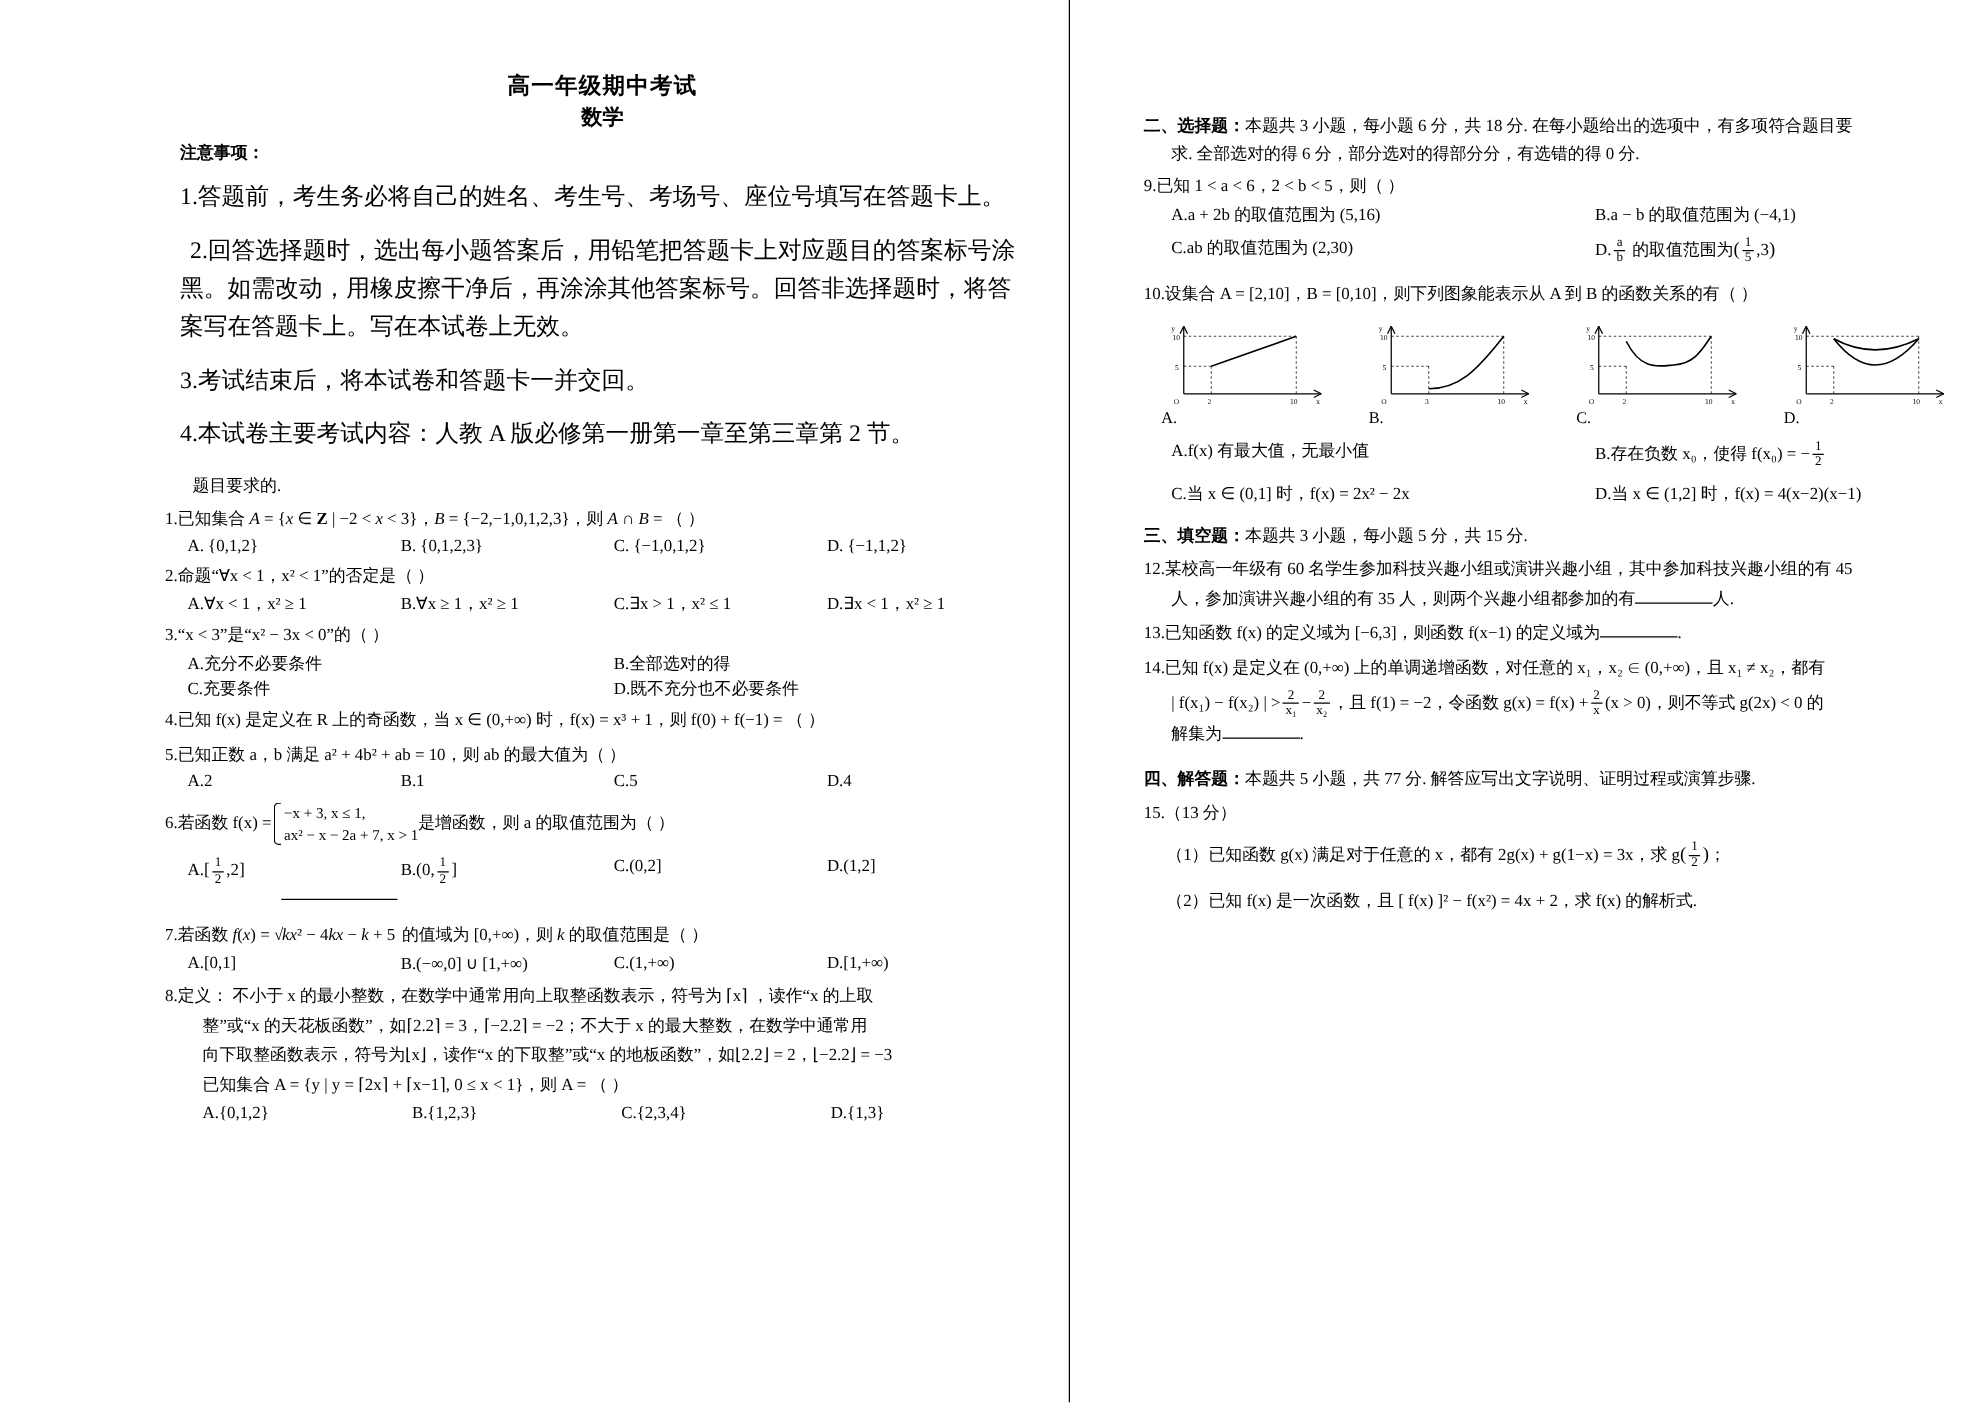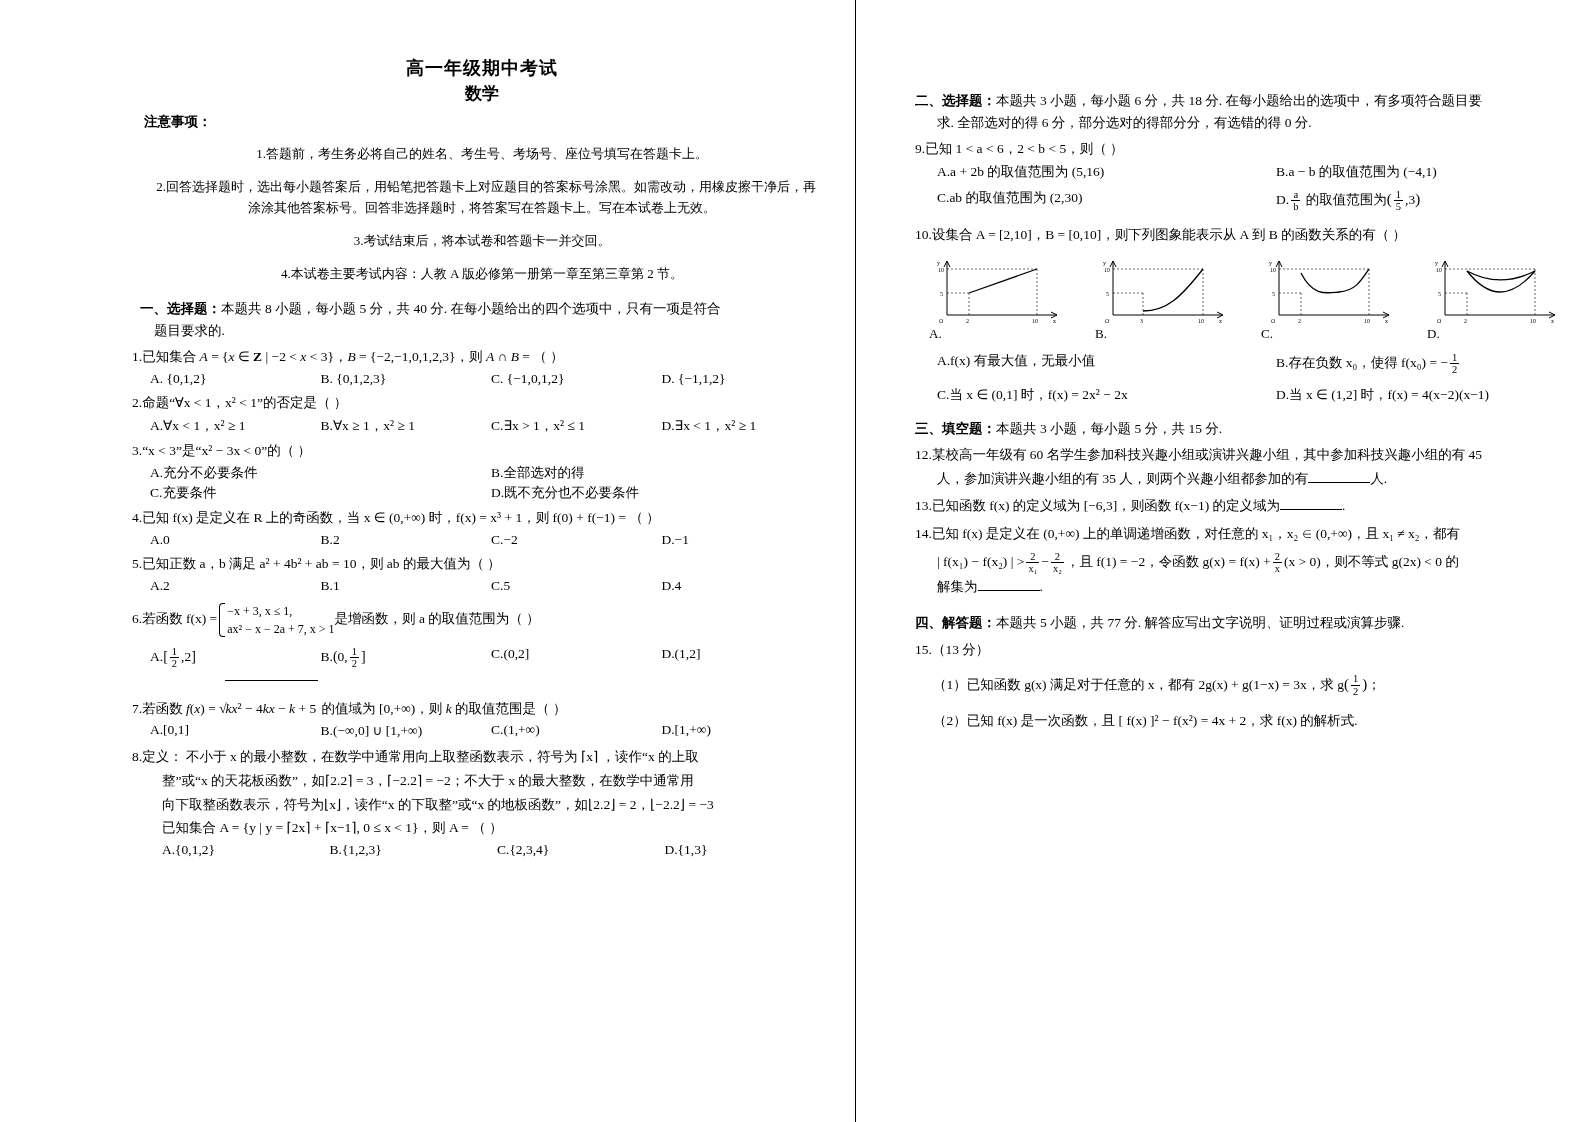--- a/index.html
+++ b/index.html
@@ -10,21 +10,21 @@
     position:relative;
     overflow:hidden;
   }
   .page{position:absolute;left:0;top:0;width:1418px;height:1122px;}
   .col-left{position:absolute;left:132px;top:56px;width:700px;}
   .col-right{position:absolute;left:880px;top:90px;width:700px;margin-left:35px;}
   .vline{position:absolute;left:855px;top:0px;width:1px;height:1122px;background:#000;}
   h1.title{font-size:18px;font-weight:bold;text-align:center;margin:0 0 2px 0;letter-spacing:1px;}
   h2.subject{font-size:17px;font-weight:bold;text-align:center;margin:0 0 8px 0;}
   .notice-title{font-size:13.5px;font-weight:bold;margin:6px 0 2px 12px;}
-  .notice-line{font-size:13px;line-height:1.62;margin:12px;text-align:center;}
+  .notice-line{font-size:19px;line-height:1.62;margin:12px;}
   .notice-line.ind{text-indent:8px;}
   .sec-head{font-size:13.5px;line-height:1.6;margin:14px 0 2px 0;}
   .sec-head b{font-weight:bold;}
   .sec-head .cont{display:block;margin-left:22px;}
   .q{font-size:13.5px;line-height:1.75;margin:4px 0 0 0;}
   .q .body{display:block;}
   .opts{font-size:13.5px;display:flex;margin:2px 0 0 18px;}
   .opts > span{display:inline-block;}
   .opts.c4 > span{width:25%;}
   .opts.c2 > span{width:50%;}
@@ -55,21 +55,20 @@
     <h1 class="title">高一年级期中考试</h1>
     <h2 class="subject">数学</h2>
 
     <div class="notice-title">注意事项：</div>
     <p class="notice-line">1.答题前，考生务必将自己的姓名、考生号、考场号、座位号填写在答题卡上。</p>
     <p class="notice-line ind">2.回答选择题时，选出每小题答案后，用铅笔把答题卡上对应题目的答案标号涂黑。如需改动，用橡皮擦干净后，再涂涂其他答案标号。回答非选择题时，将答案写在答题卡上。写在本试卷上无效。</p>
     <p class="notice-line">3.考试结束后，将本试卷和答题卡一并交回。</p>
     <p class="notice-line">4.本试卷主要考试内容：人教 A 版必修第一册第一章至第三章第 2 节。</p>
 
     <div class="sec-head">
-      <span style="margin-left:8px;"><b>一、选择题：</b><span>本题共 8 小题，每小题 5 分，共 40 分. 在每小题给出的四个选项中，只有一项是符合</span></span>
       <span class="cont">题目要求的.</span>
     </div>
 
     <div class="q">
       <span>1.</span><span>已知集合 <i>A</i> = {<i>x</i> ∈ <b>Z</b> | −2 &lt; <i>x</i> &lt; 3}，<i>B</i> = {−2,−1,0,1,2,3}，则 <i>A</i> ∩ <i>B</i> = （        ）</span>
     </div>
     <div class="opts c4">
       <span>A. {0,1,2}</span>
       <span>B. {0,1,2,3}</span>
       <span>C. {−1,0,1,2}</span>
@@ -93,26 +92,20 @@
       <span>A.充分不必要条件</span>
       <span>B.全部选对的得</span>
     </div>
     <div class="opts c2">
       <span>C.充要条件</span>
       <span>D.既不充分也不必要条件</span>
     </div>
 
     <div class="q">
       <span>4.</span><span>已知 f(x) 是定义在 R 上的奇函数，当 x ∈ (0,+∞) 时，f(x) = x³ + 1，则 f(0) + f(−1) = （        ）</span>
-    </div>
-    <div class="opts c4">
-      <span>A.0</span>
-      <span>B.2</span>
-      <span>C.−2</span>
-      <span>D.−1</span>
     </div>
 
     <div class="q">
       <span>5.</span><span>已知正数 a，b 满足 a² + 4b² + ab = 10，则 ab 的最大值为（        ）</span>
     </div>
     <div class="opts c4">
       <span>A.2</span>
       <span>B.1</span>
       <span>C.5</span>
       <span>D.4</span>

